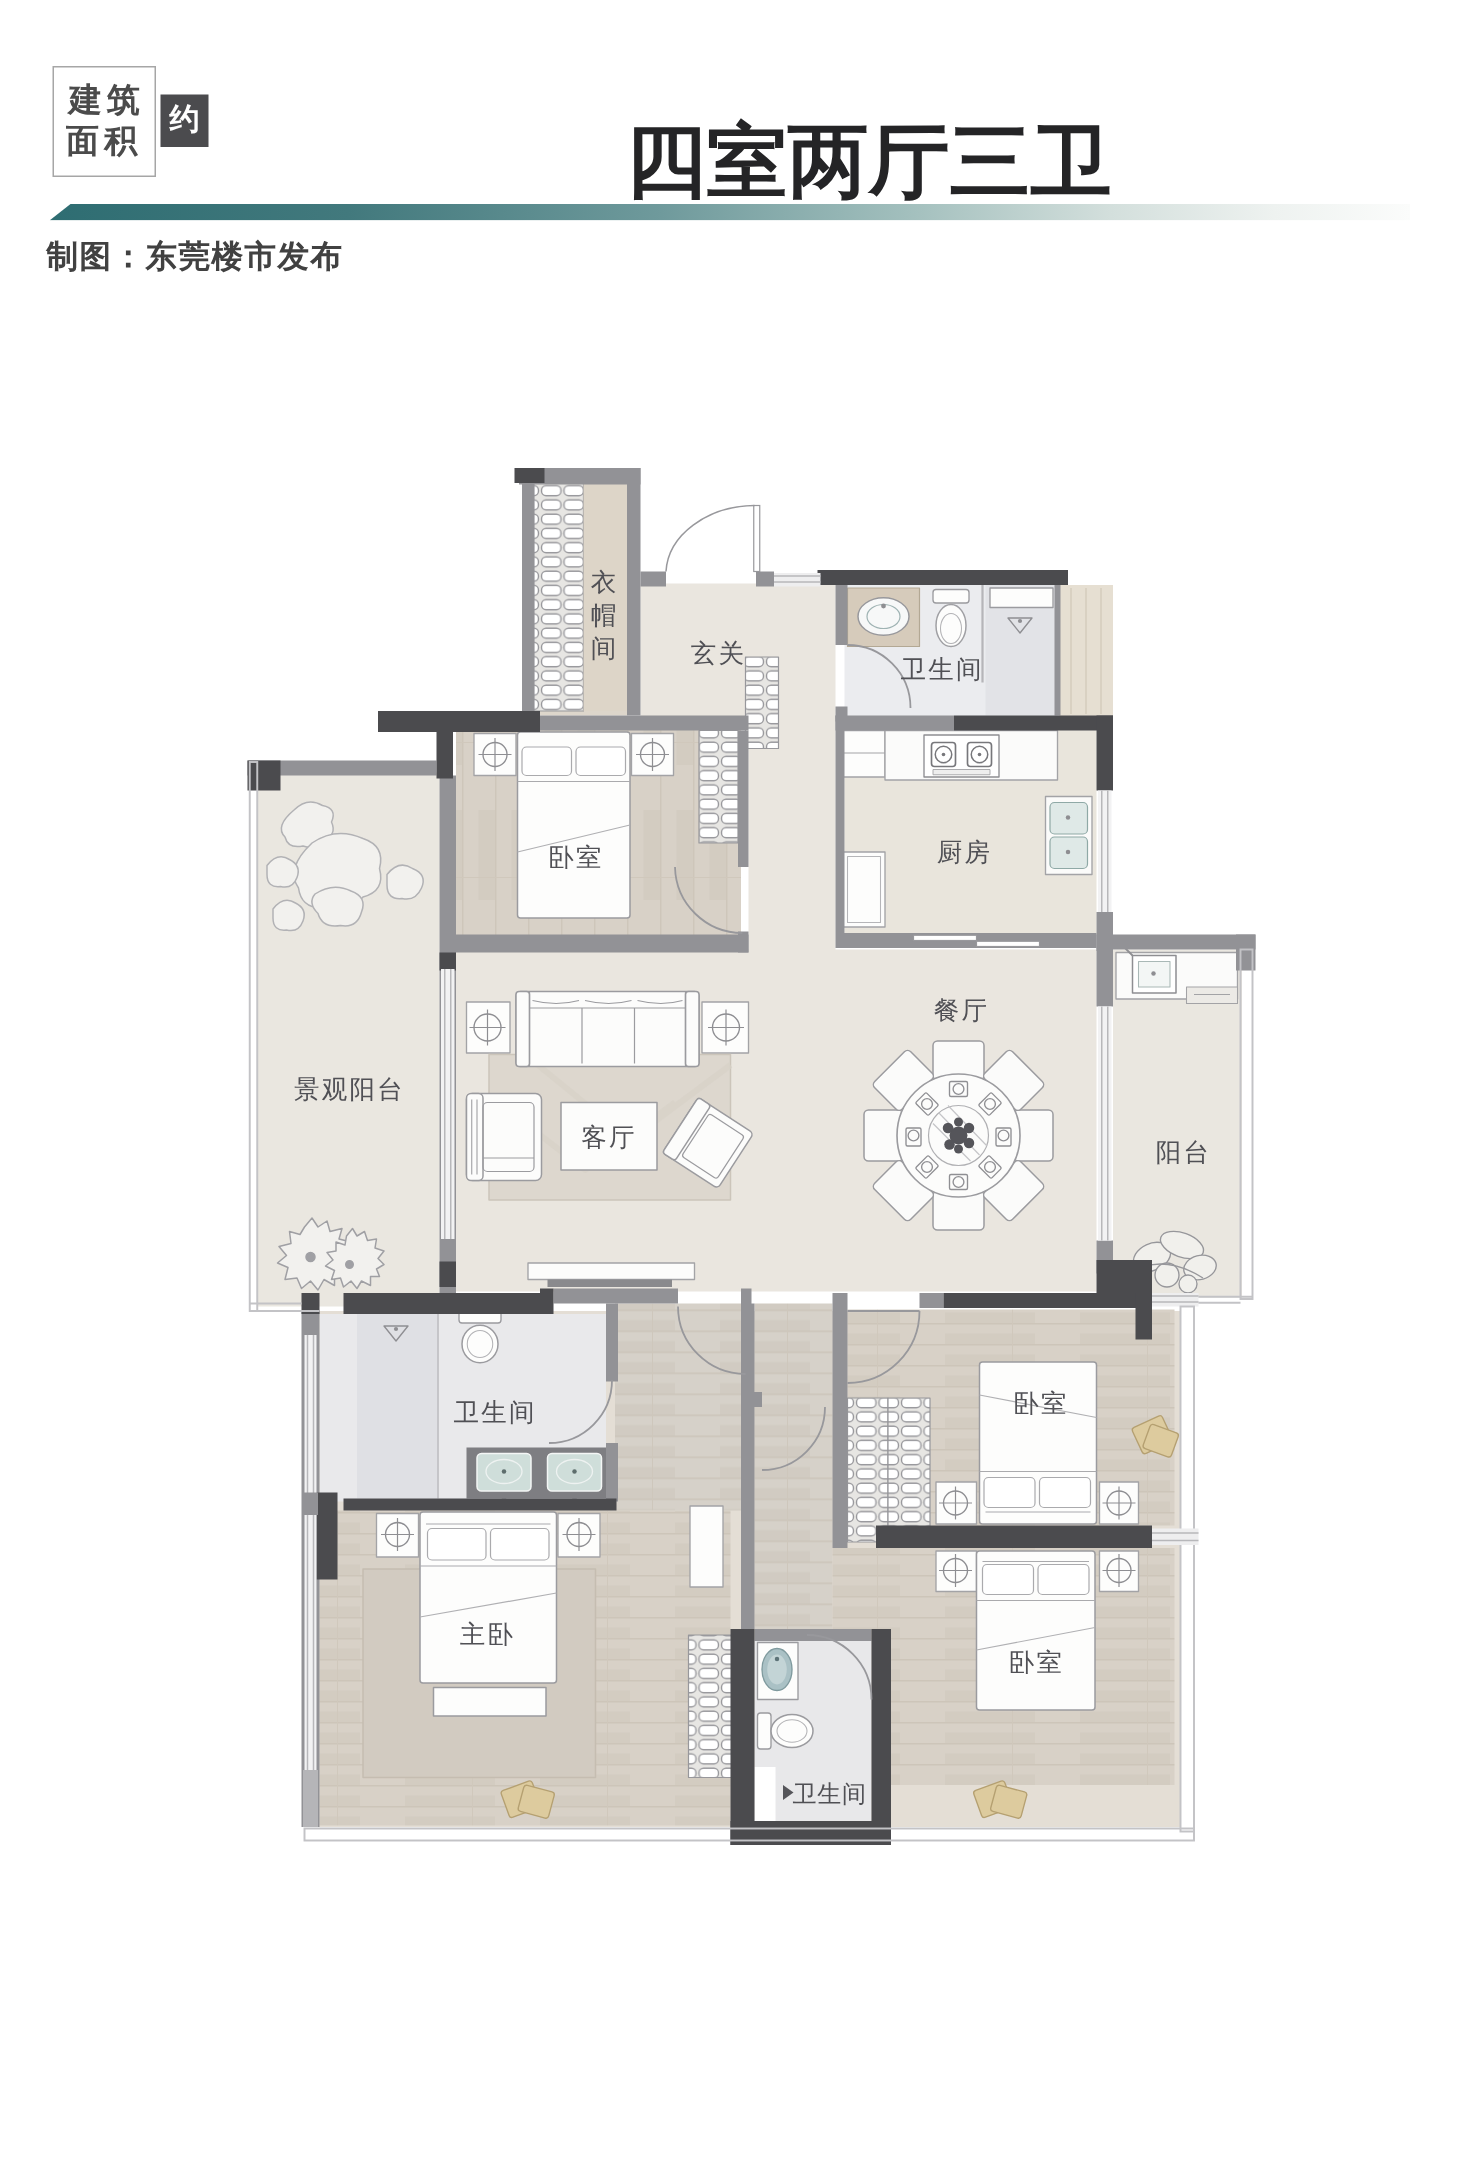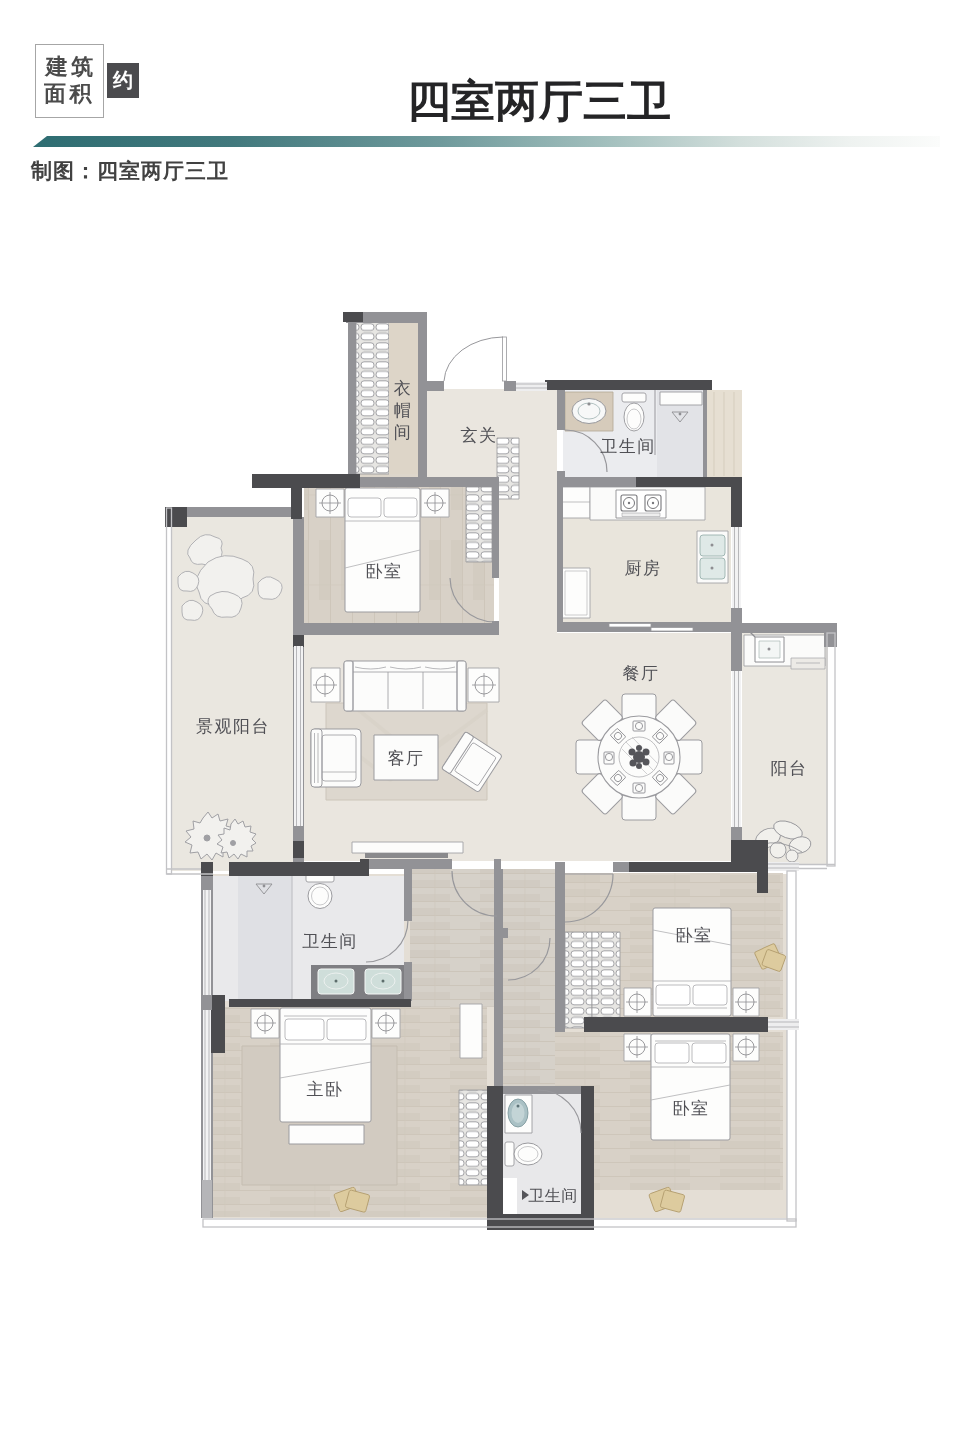--- a/index.html
+++ b/index.html
@@ -2,40 +2,40 @@
 <html><head>
 <meta charset="utf-8">
 <style>
 html,body{margin:0;padding:0;background:#fff;}
 #page{position:relative;width:972px;height:1451px;background:#ffffff;overflow:hidden;font-family:"Liberation Sans",sans-serif;}
 .hdrbox{position:absolute;left:35px;top:44px;width:69px;height:74px;border:1px solid #a6a6a6;background:#fff;text-align:center;color:#4b4b4b;font-weight:bold;font-size:22px;line-height:27px;letter-spacing:3.5px;text-indent:3.5px;padding-top:8px;box-sizing:border-box;}
 .approx{position:absolute;left:107px;top:63px;width:32px;height:35px;background:#4b4b4e;color:#fff;font-weight:bold;font-size:20px;text-align:center;line-height:35px;}
 .bignum{position:absolute;left:158px;top:22px;color:#36747a;font-family:"Liberation Serif",serif;font-style:italic;font-weight:bold;font-size:103px;letter-spacing:-3px;line-height:1.1;}
 .bignum .m{font-size:66px;letter-spacing:0;}
 .bignum .sup{font-size:46px;vertical-align:31px;letter-spacing:0;}
-.rooms{position:absolute;left:407px;top:72px;color:#242426;font-weight:bold;font-size:44px;letter-spacing:0px;}
+.rooms{position:absolute;left:417px;top:72px;color:#242426;font-weight:bold;font-size:54px;letter-spacing:0px;}
 .gbar{position:absolute;left:33px;top:136px;width:907px;height:11px;background:linear-gradient(90deg,#2e6d72 0%,#42797d 22%,#6f9a9c 45%,#a2bfbd 63%,#d3dfdc 78%,#eef2f0 90%,#fbfcfb 100%);clip-path:polygon(14px 0,100% 0,100% 100%,0 100%);}
 .mapby{position:absolute;left:31px;top:157px;color:#414141;font-weight:bold;font-size:21px;letter-spacing:1px;}
 svg text{font-family:"Liberation Sans",sans-serif;}
 .lbl{font-size:17px;fill:#505055;letter-spacing:1.5px;}
 </style>
 </head>
 <body>
 <div id="page">
 
 <div class="hdrbox">建筑<br>面积</div>
 
 <div class="approx">约</div>
 
 
 <div class="rooms">四室两厅三卫</div>
 
 <div class="gbar"></div>
 
-<div class="mapby">制图：四室两厅三卫</div>
+<div class="mapby">制图：东莞楼市发布</div>
 <svg width="972" height="1451" viewBox="0 0 972 1451" style="position:absolute;left:0;top:0;">
 <defs>
 <pattern id="wr" width="15" height="9.5" patternUnits="userSpaceOnUse">
 <rect width="15" height="9.5" fill="#e7e6e3"></rect>
 <rect x="1" y="0.8" width="13" height="6.6" rx="3" fill="#ffffff" stroke="#97979b" stroke-width="0.9"></rect>
 </pattern>
 <pattern id="wd" width="90" height="14" patternUnits="userSpaceOnUse">
 <rect width="90" height="14" fill="#d8d1c7"></rect>
 <rect y="7" width="60" height="7" fill="#d3ccc1"></rect>
 <line x1="0" y1="0.5" x2="90" y2="0.5" stroke="#cdc5b9" stroke-width="0.9"></line>

